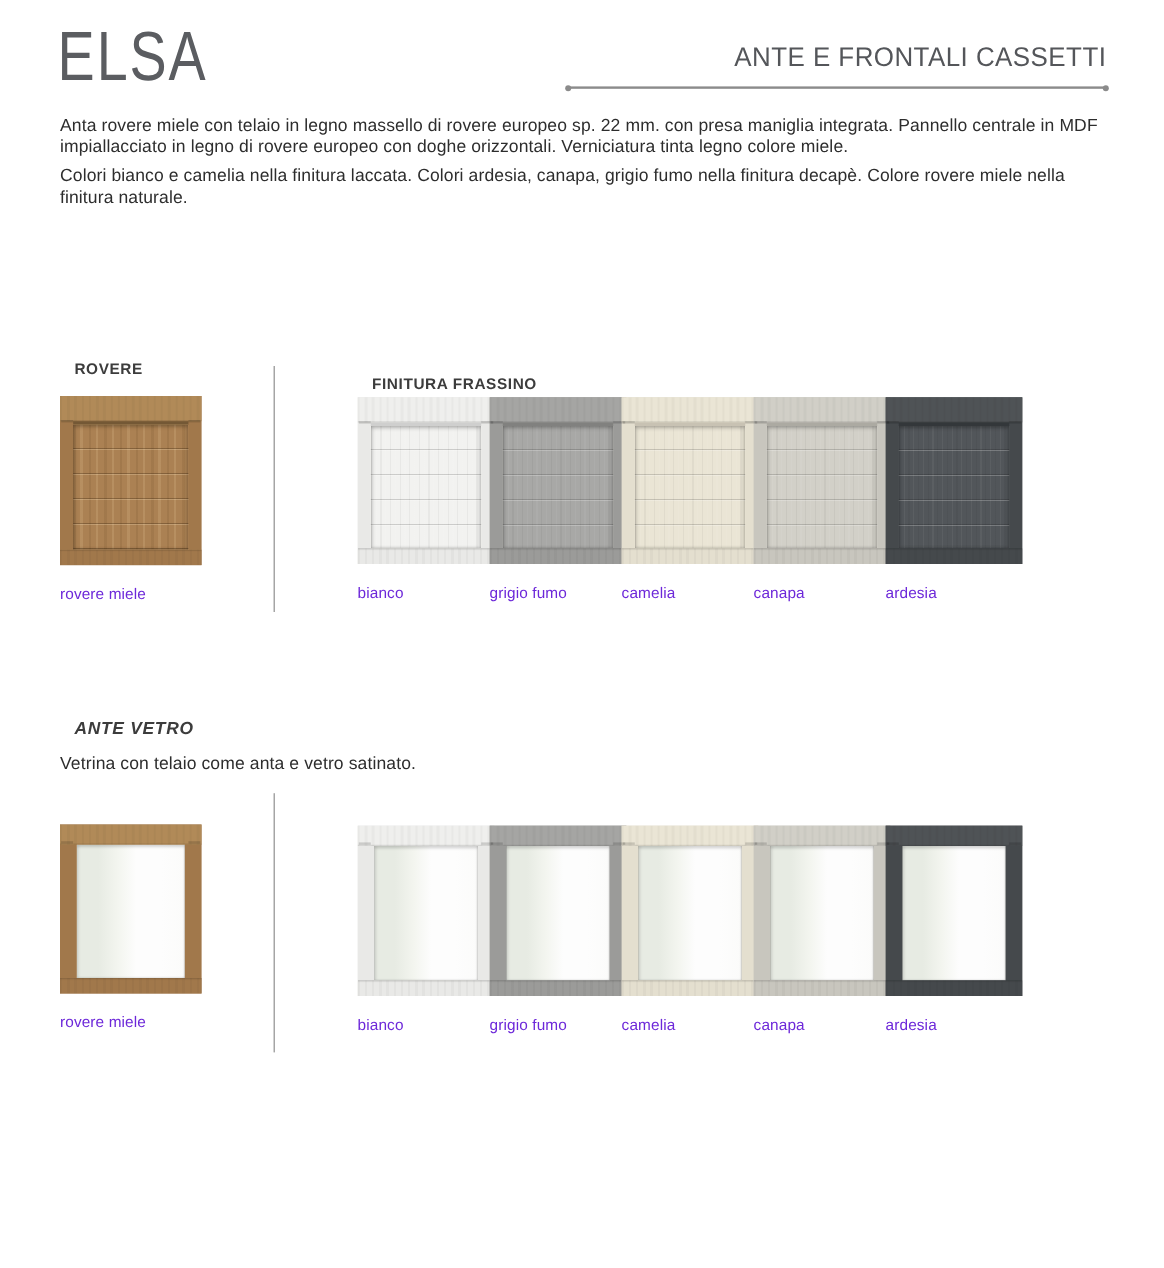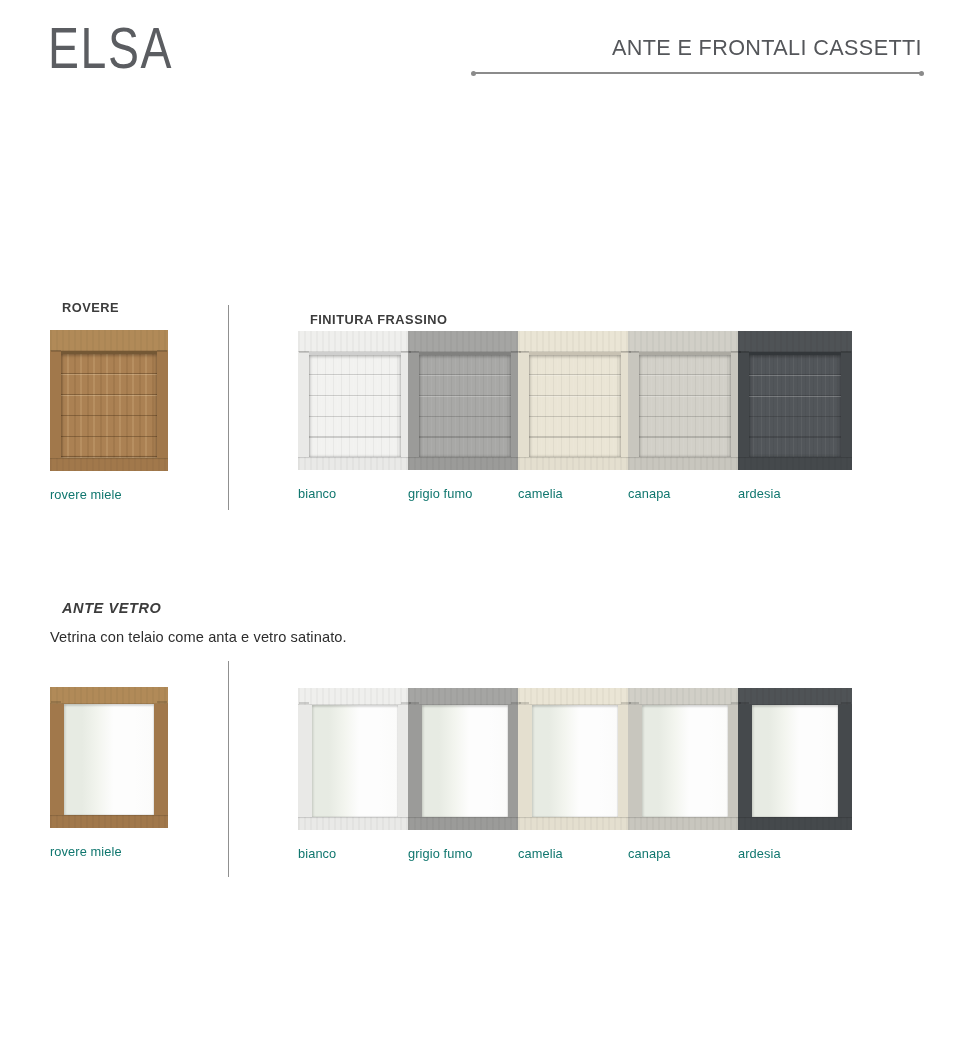--- a/index.html
+++ b/index.html
@@ -40,21 +40,21 @@
     position:absolute; font-size:12.8px; font-weight:bold;
     color:#3c3c3c; letter-spacing:0.5px; white-space:nowrap;padding-left:12px;
   }
   .h-rovere   { left:50px;  top:300px; }
   .h-frassino { left:298px; top:312px; }
   .h-vetro    { left:50px;  top:600px; font-size:14.5px; letter-spacing:0.6px;font-style:italic; }
   .glass-desc {
     position:absolute; left:50px; top:629px; margin:0;
     font-size:14.6px; color:#2d2d2d; letter-spacing:0.1px;
   }
-  .label { margin-top:16px; font-size:12.8px; color:#0f766e; letter-spacing:0.1px; }
+  .label { margin-top:16px; font-size:12.8px; color:#6d28d9; letter-spacing:0.1px; }
 
   .vdiv { position:absolute; width:1px; background:#909090; }
   .vdiv1 { left:228px; top:305px; height:205px; }
   .vdiv2 { left:228px; top:661px; height:216px; }
 
   
   .swatch-rovere-solid { position:absolute; left:50px; top:330px; width:118px; }
   .row-solid { position:absolute; left:298px; top:331px; display:flex; gap:10px; }
   .swatch-rovere-glass { position:absolute; left:50px; top:687px; width:118px; }
   .row-glass { position:absolute; left:298px; top:688px; display:flex; gap:10px; }
@@ -140,20 +140,22 @@
 </head>
 <body>
 
 <div class="page">
 
   <div class="brand">ELSA</div>
   <div class="page-title">ANTE E FRONTALI CASSETTI</div>
   <div class="title-rule" style="background: rgb(139, 139, 139);"></div>
 
   <div class="intro">
+    <p>Anta rovere miele con telaio in legno massello di rovere europeo sp. 22 mm. con presa maniglia integrata. Pannello centrale in MDF impiallacciato in legno di rovere europeo con doghe orizzontali. Verniciatura tinta legno colore miele.</p>
+    <p>Colori bianco e camelia nella finitura laccata. Colori ardesia, canapa, grigio fumo nella finitura decapè. Colore rovere miele nella finitura naturale.</p>
   </div>
 
   <div class="heading h-rovere">ROVERE</div>
   <div class="heading h-frassino">FINITURA FRASSINO</div>
   <div class="vdiv vdiv1" style="background: rgb(144, 144, 144);"></div>
 
   <div class="swatch-rovere-solid">
     <div class="door solid big" data-door="rovere" style="--frame: #a1784b; --frame-top: #b18a58; --panel: #ab8153; --groove: #6f5433;">
       <div class="rail-top"></div>
       <div class="handle"></div>

